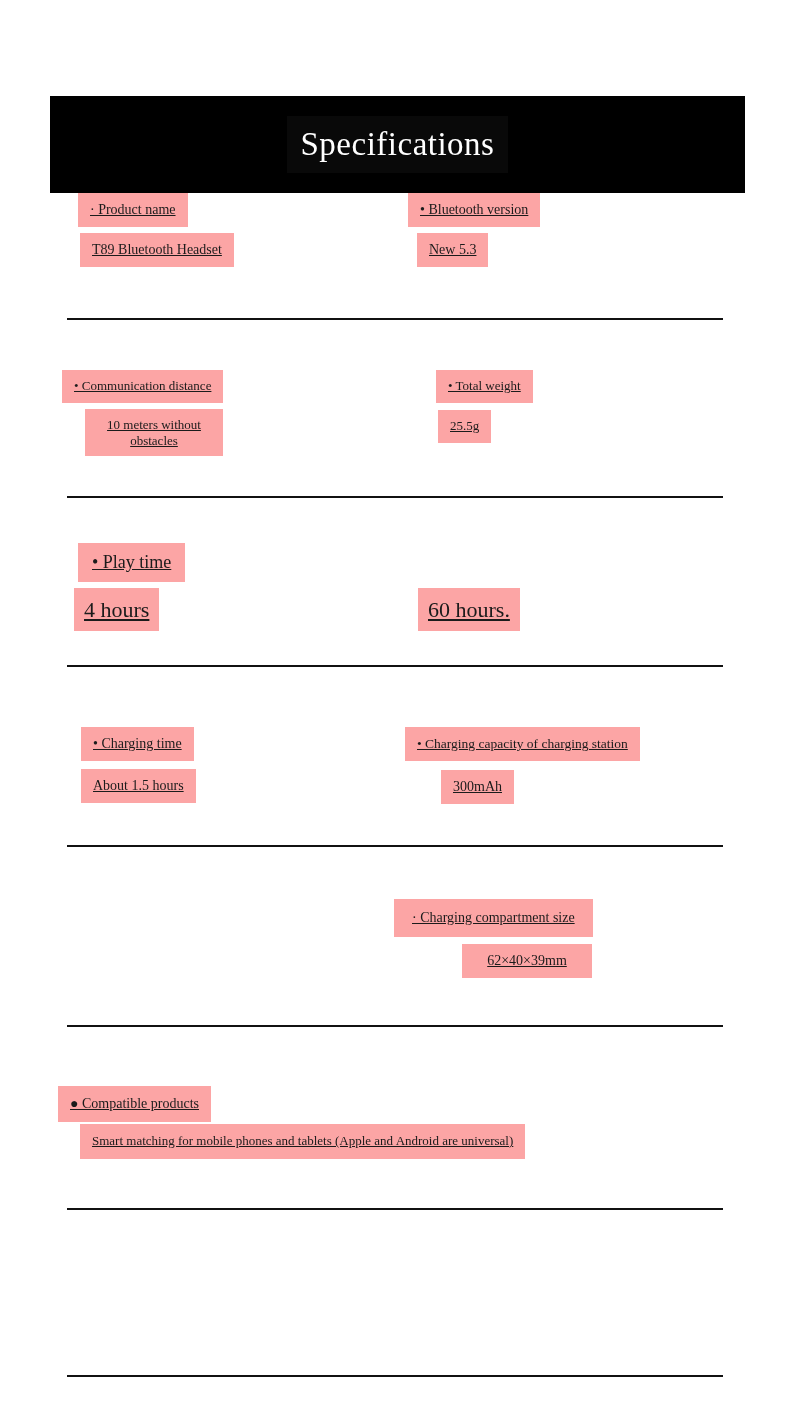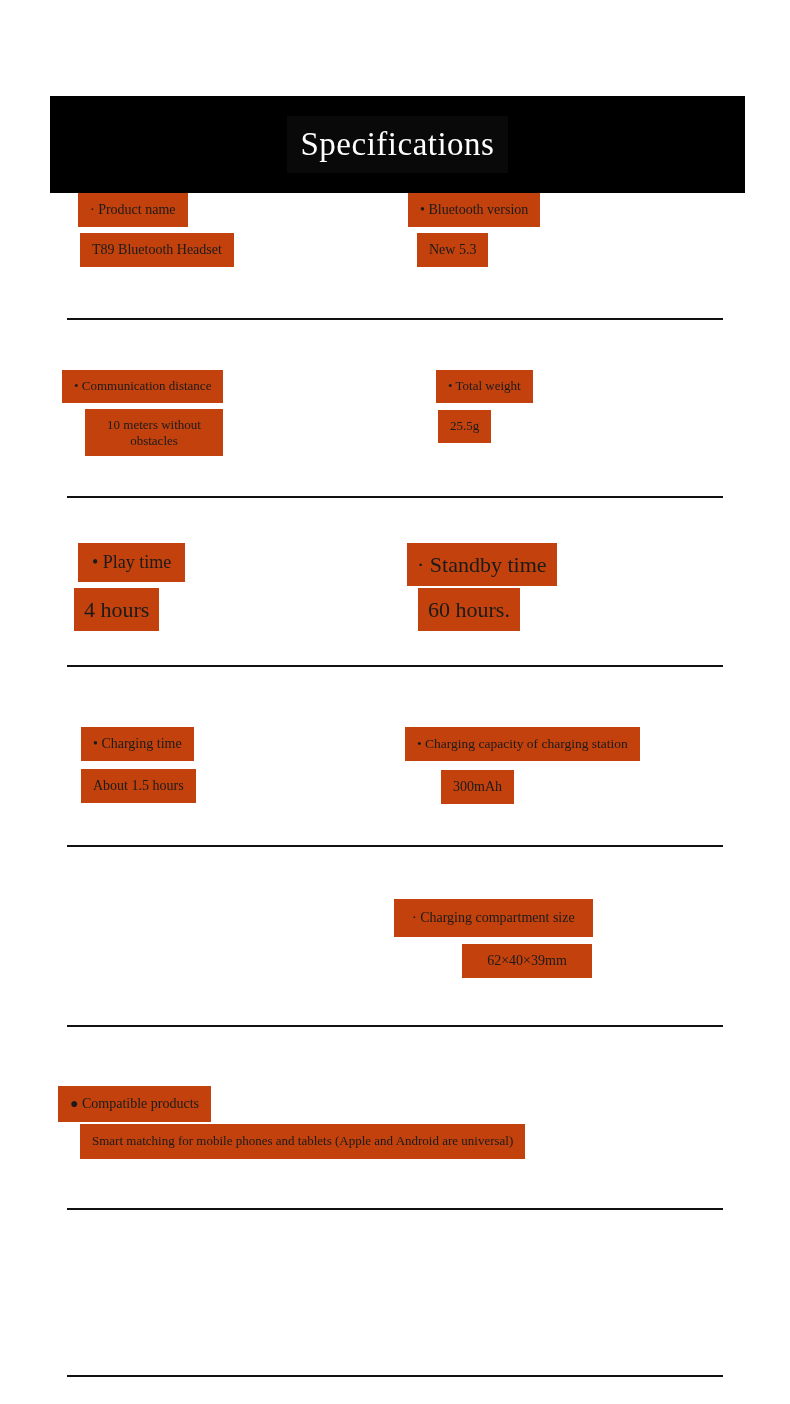--- a/index.html
+++ b/index.html
@@ -52,22 +52,23 @@
   .d3 { top: 665px; }
   .d4 { top: 845px; }
   .d5 { top: 1025px; }
   .d6 { top: 1208px; }
   .d7 { top: 1375px; }
 
   
   .cell { position: absolute; font-size: 14px; line-height: 1.15; white-space: nowrap; }
   .hl {
     display: inline-block;
-    background: #c2410c;
+    background: #fca5a5;
     padding: 9px 12px;
+    text-decoration: underline;
   }
 
   
   .c-r1-ll { left: 78px;  top: 193px; }
   .c-r1-lv { left: 80px;  top: 233px; }
   .c-r1-rl { left: 408px; top: 193px; }
   .c-r1-rv { left: 417px; top: 233px; }
 
   
   .c-r2-ll { left: 62px;  top: 370px; font-size: 13px; }
@@ -146,23 +147,20 @@
   </div>
 
   <div class="divider d2"></div>
 
   <div class="cell c-r3-ll">
     <span class="hl">• Play time</span>
   </div>
   <div class="cell c-r3-lv">
     <span class="hl">4 hours</span>
   </div>
-  <div class="cell c-r3-rl">
-    <span class="hl">· Standby time</span>
-  </div>
   <div class="cell c-r3-rv">
     <span class="hl">60 hours.</span>
   </div>
 
   <div class="divider d3"></div>
 
   <div class="cell c-r4-ll">
     <span class="hl">• Charging time</span>
   </div>
   <div class="cell c-r4-lv">

